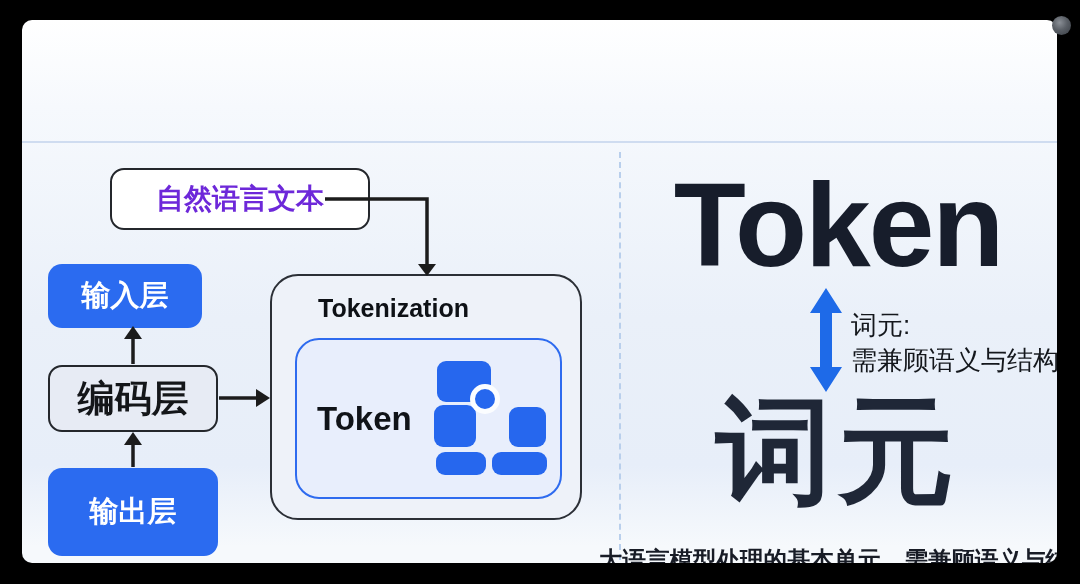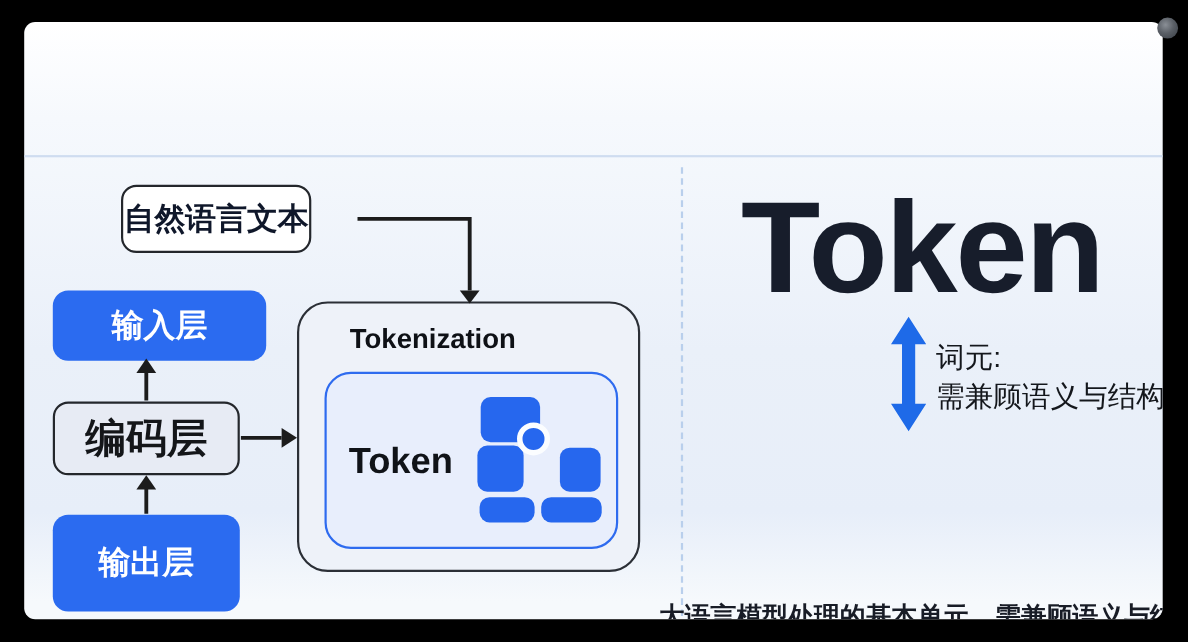--- a/index.html
+++ b/index.html
@@ -34,29 +34,29 @@
   }
   .v-divider {
     position: absolute; left: 597px; top: 132px; height: 408px; width: 0;
     border-left: 2px dashed #b9cfec;
   }
 
   
   .node { position: absolute; display: flex; align-items: center; justify-content: center; }
 
   .node-natural {
-    left: 88px; top: 148px; width: 173px; height: 62px;
+    left: 88px; top: 148px; width: 260px; height: 62px;
     background: #ffffff; border: 2.5px solid #24272c; border-radius: 14px;
-    font-size: 28px; font-weight: 700; color: #0f172a;
+    font-size: 28px; font-weight: 700; color: #6d28d9;
   }
   .node-blue {
     background: #2b6bf0; border-radius: 14px;
     font-size: 29px; font-weight: 700; color: #ffffff;
   }
-  .node-input  { left: 26px; top: 244px; width: 194px; height: 64px; }
+  .node-input  { left: 26px; top: 244px; width: 154px; height: 64px; }
   .node-output { left: 26px; top: 448px; width: 170px; height: 88px; }
   .node-encode {
     left: 26px; top: 345px; width: 170px; height: 67px;
     background: #e7ebf4; border: 2.5px solid #24272c; border-radius: 14px;
     font-size: 37px; font-weight: 700; color: #141619;
   }
 
   .tokenization-box {
     position: absolute; left: 248px; top: 254px; width: 312px; height: 246px;
     background: #eef2f9; border: 2.5px solid #2b2f36; border-radius: 28px;
@@ -178,20 +178,21 @@
         <svg width="38" height="108" viewBox="0 0 38 108">
           <path d="M19 2 L35 27 L25 27 L25 81 L35 81 L19 106 L3 81 L13 81 L13 27 L3 27 Z" fill="#1e6ae8"></path>
         </svg>
       </div>
 
       <div class="definition">
         <div>词元:</div>
         <div>需兼顾语义与结构</div>
       </div>
 
+      <div class="term-zh">词元</div>
 
       <div class="caption">大语言模型处理的基本单元，需兼顾语义与结构</div>
     </div>
 
   </div>
 
   <div class="watermark"></div>
 </div>
 
 </body></html>

